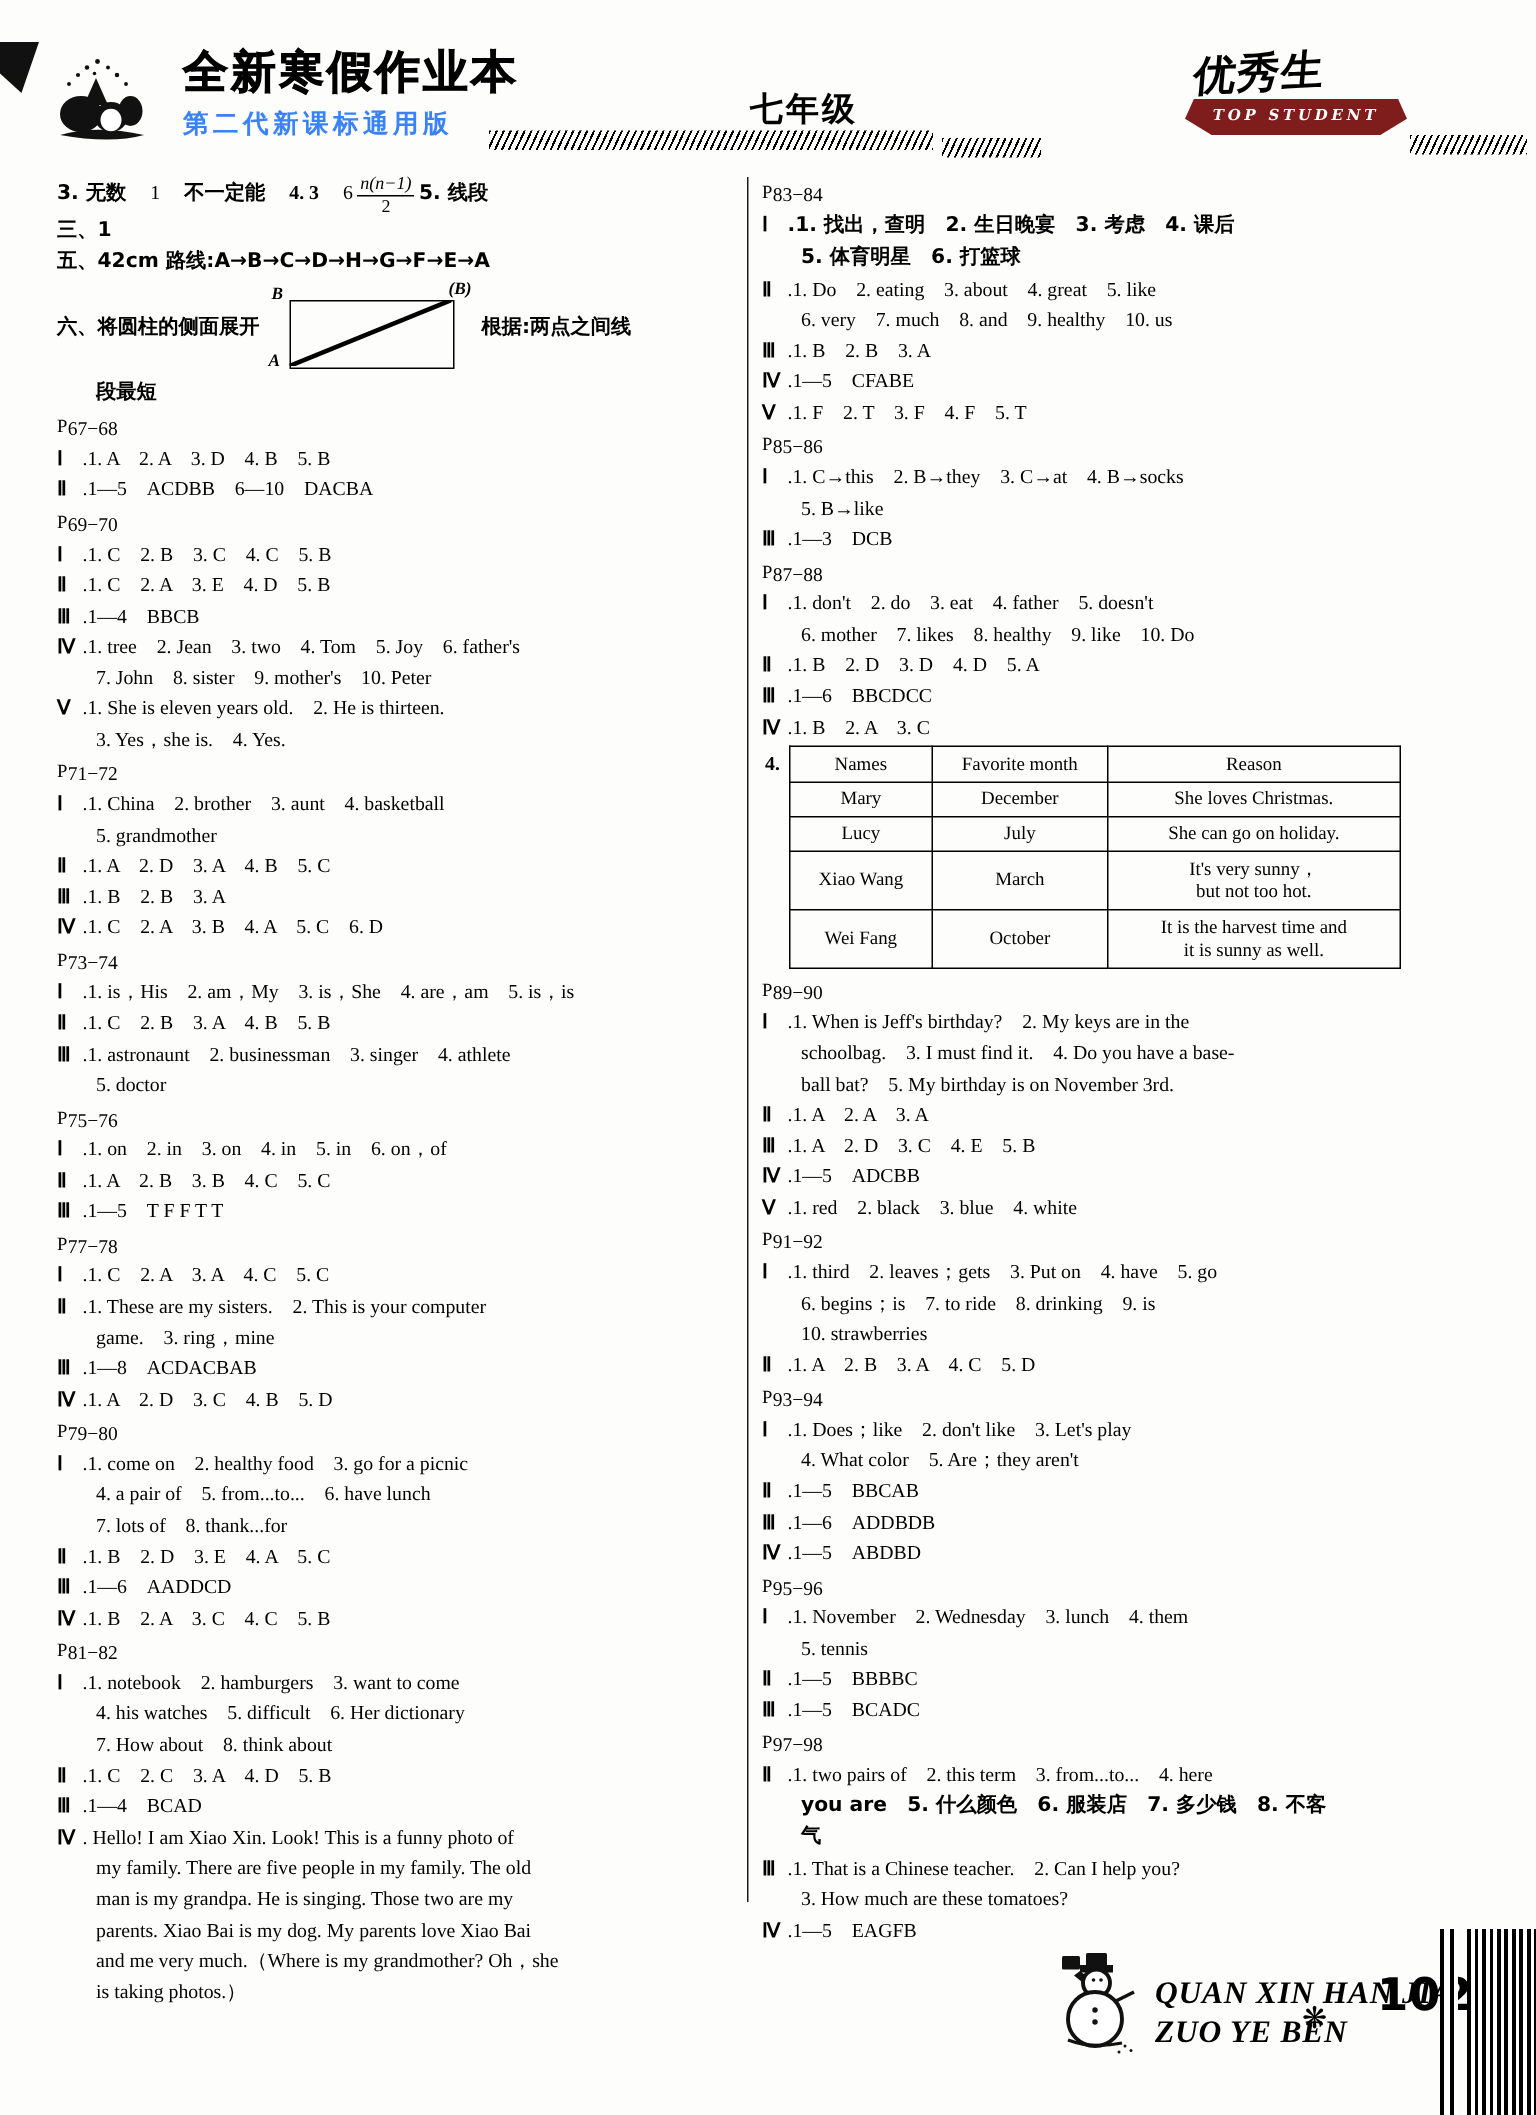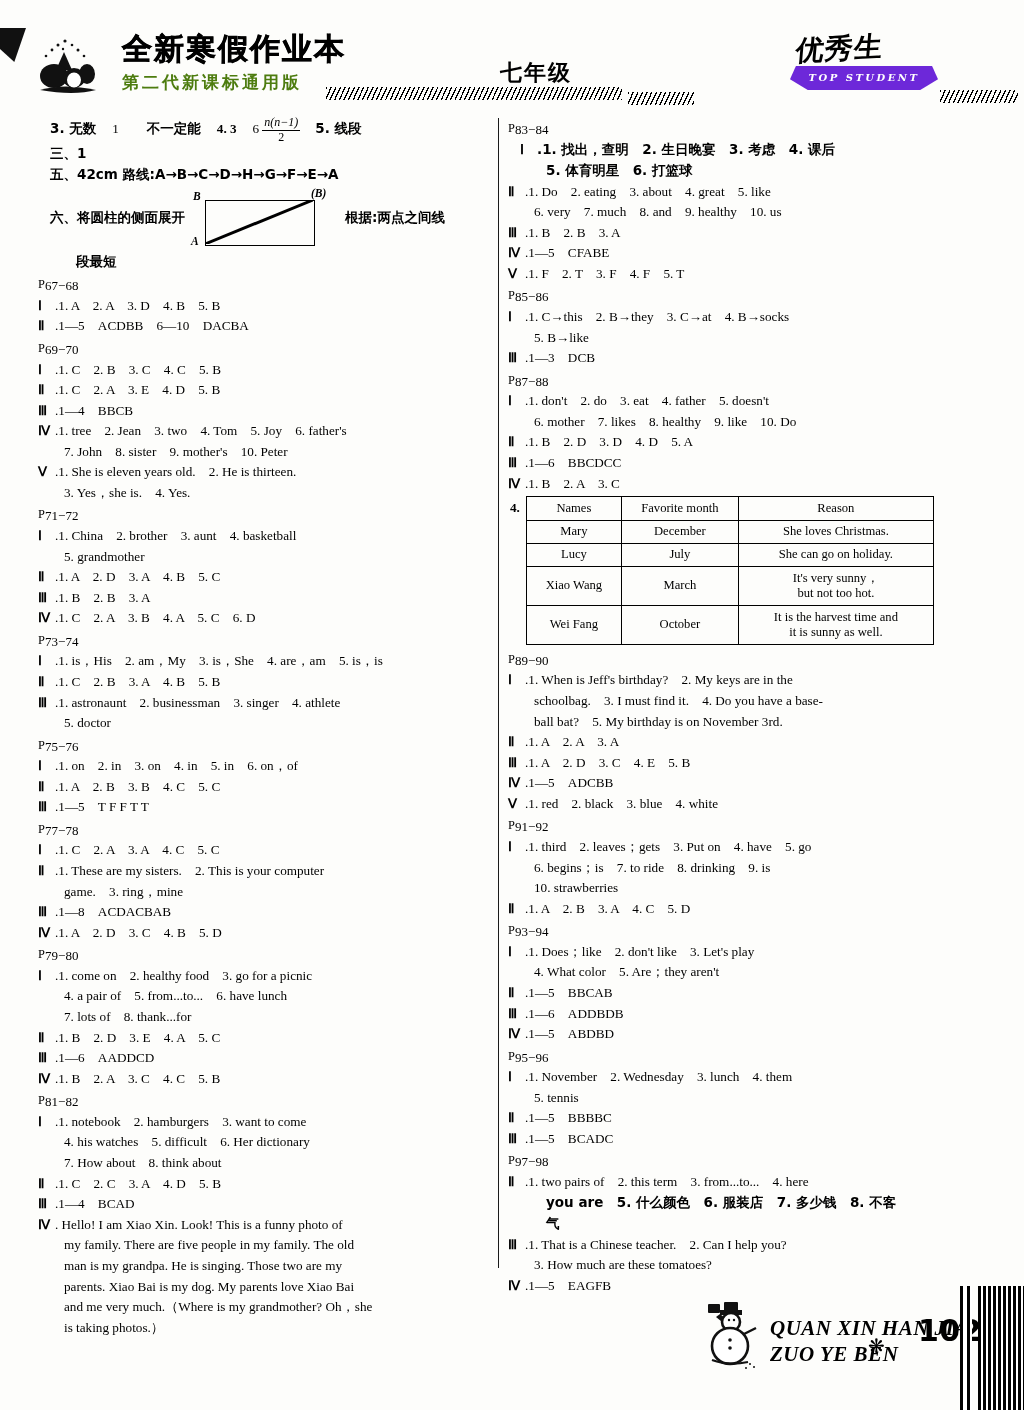--- a/index.html
+++ b/index.html
@@ -52,21 +52,21 @@
     line-height: 1;
     color: #000;
     -webkit-text-stroke: 0.6px #000;
   }
   .sub-title {
     font-family: "DejaVu Sans", sans-serif;
     font-weight: bold;
     font-size: 17px;
     letter-spacing: 3px;
     margin-top: 7px;
-    color: #4d7c0f;
+    color: #3b82f6;
   }
   .grade {
     position: absolute;
     left: 500px; top: 58px;
     font-family: "DejaVu Sans", sans-serif;
     font-weight: bold;
     font-size: 22px;
     letter-spacing: 2px;
   }
   .hatch-bar {
@@ -91,21 +91,21 @@
     font-size: 28px;
     letter-spacing: 1px;
     transform: skewX(-8deg) rotate(-3deg);
     position: absolute;
     left: 6px; top: 0px;
   }
   .logo-ribbon {
     position: absolute;
     left: 0; top: 36px;
     width: 148px; height: 24px;
-    background: #6d28d9;
+    background: #7f1d1d;
     border-radius: 3px / 10px;
     clip-path: polygon(4% 0, 96% 0, 100% 55%, 88% 100%, 12% 100%, 0 55%);
   }
   .logo-ribbon span {
     display: block;
     color: #fff;
     font-family: "DejaVu Serif", serif;
     font-style: italic;
     font-weight: bold;
     font-size: 10px;
@@ -144,21 +144,21 @@
   }
   .rn {
     font-family: "Liberation Serif", serif;
     font-weight: bold;
     display: inline-block;
     min-width: 17px;
   }
   .indent { padding-left: 26px; }
   .spw { display: inline-block; width: 16px; }
   .just { text-align: justify; text-align-last: left; }
-  .cn { font-family: "DejaVu Sans", sans-serif; font-weight: bold; font-size: 13.5px; margin-left: 12px;}
+  .cn { font-family: "DejaVu Sans", sans-serif; font-weight: bold; font-size: 13.5px;}
 
   
   .frac {
     display: inline-block;
     vertical-align: middle;
     text-align: center;
     font-style: italic;
     font-size: 12px;
     line-height: 1.05;
     margin: 0 3px;

